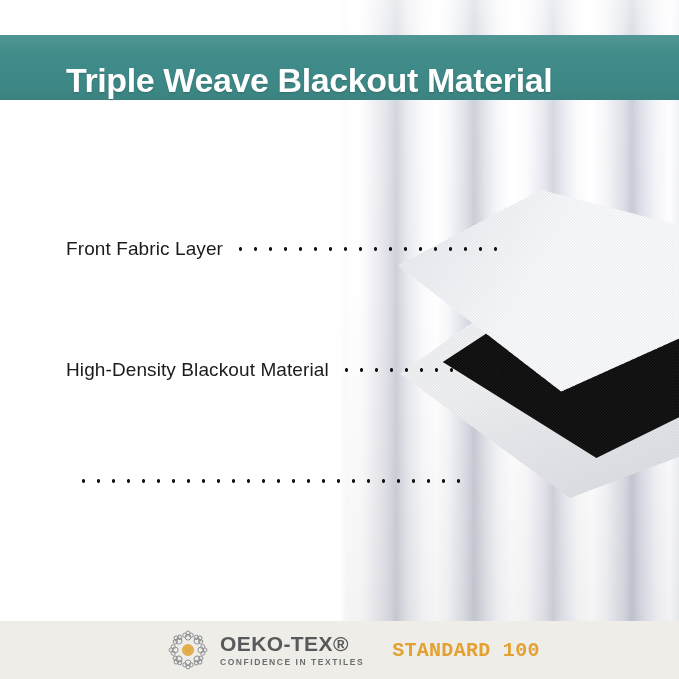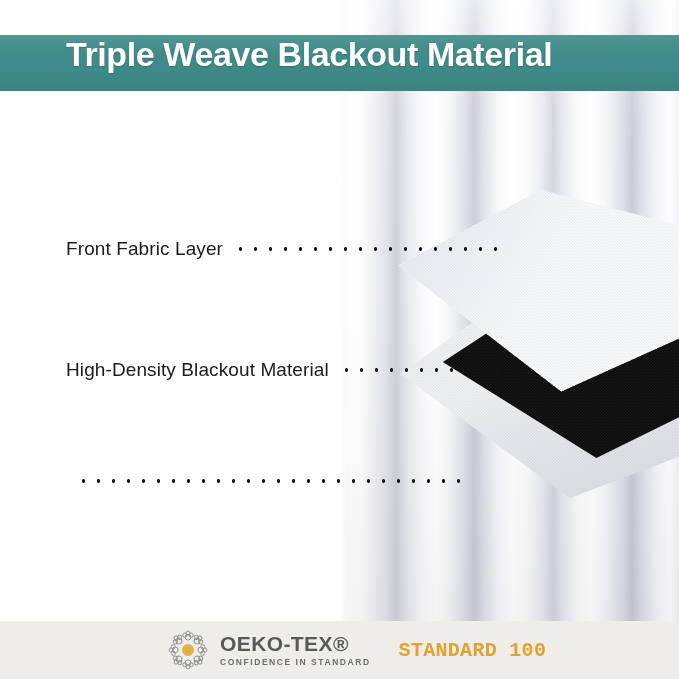--- a/index.html
+++ b/index.html
@@ -131,24 +131,24 @@
   #layer-back .swatch-shade {
     background: linear-gradient(160deg, rgba(255,255,255,0) 40%, rgba(196,200,210,0.55) 100%);
   }
 
   
   #title-banner {
     position: absolute;
     left: 0;
     top: 35px;
     width: 679px;
-    height: 56px;
+    height: 65px;
     background: #3e8a88;
     display: flex;
-    align-items: flex-start;
+    align-items: flex-end;
   }
   #title-banner .sheen {
     position: absolute;
     inset: 0;
     background: linear-gradient(to bottom,
       rgba(255,255,255,0.10) 0%,
       rgba(255,255,255,0.02) 28%,
       rgba(0,0,0,0.00) 60%,
       rgba(0,0,0,0.05) 100%);
     pointer-events: none;
@@ -350,20 +350,20 @@
           <line x1="37" y1="50" x2="63" y2="50"></line>
           <line x1="38" y1="55" x2="62" y2="55"></line>
           <line x1="45" y1="38" x2="45" y2="62"></line>
           <line x1="50" y1="37" x2="50" y2="63"></line>
           <line x1="55" y1="38" x2="55" y2="62"></line>
         </g>
       </svg>
 
       <div id="oeko-wordmark">
         <div id="oeko-name">OEKO-TEX®</div>
-        <div id="oeko-tagline">CONFIDENCE IN STANDARD</div>
+        <div id="oeko-tagline">CONFIDENCE IN TEXTILES</div>
       </div>
 
       <div id="standard-100">STANDARD 100</div>
     </div>
   </div>
 
 </div>
 
 </body></html>

